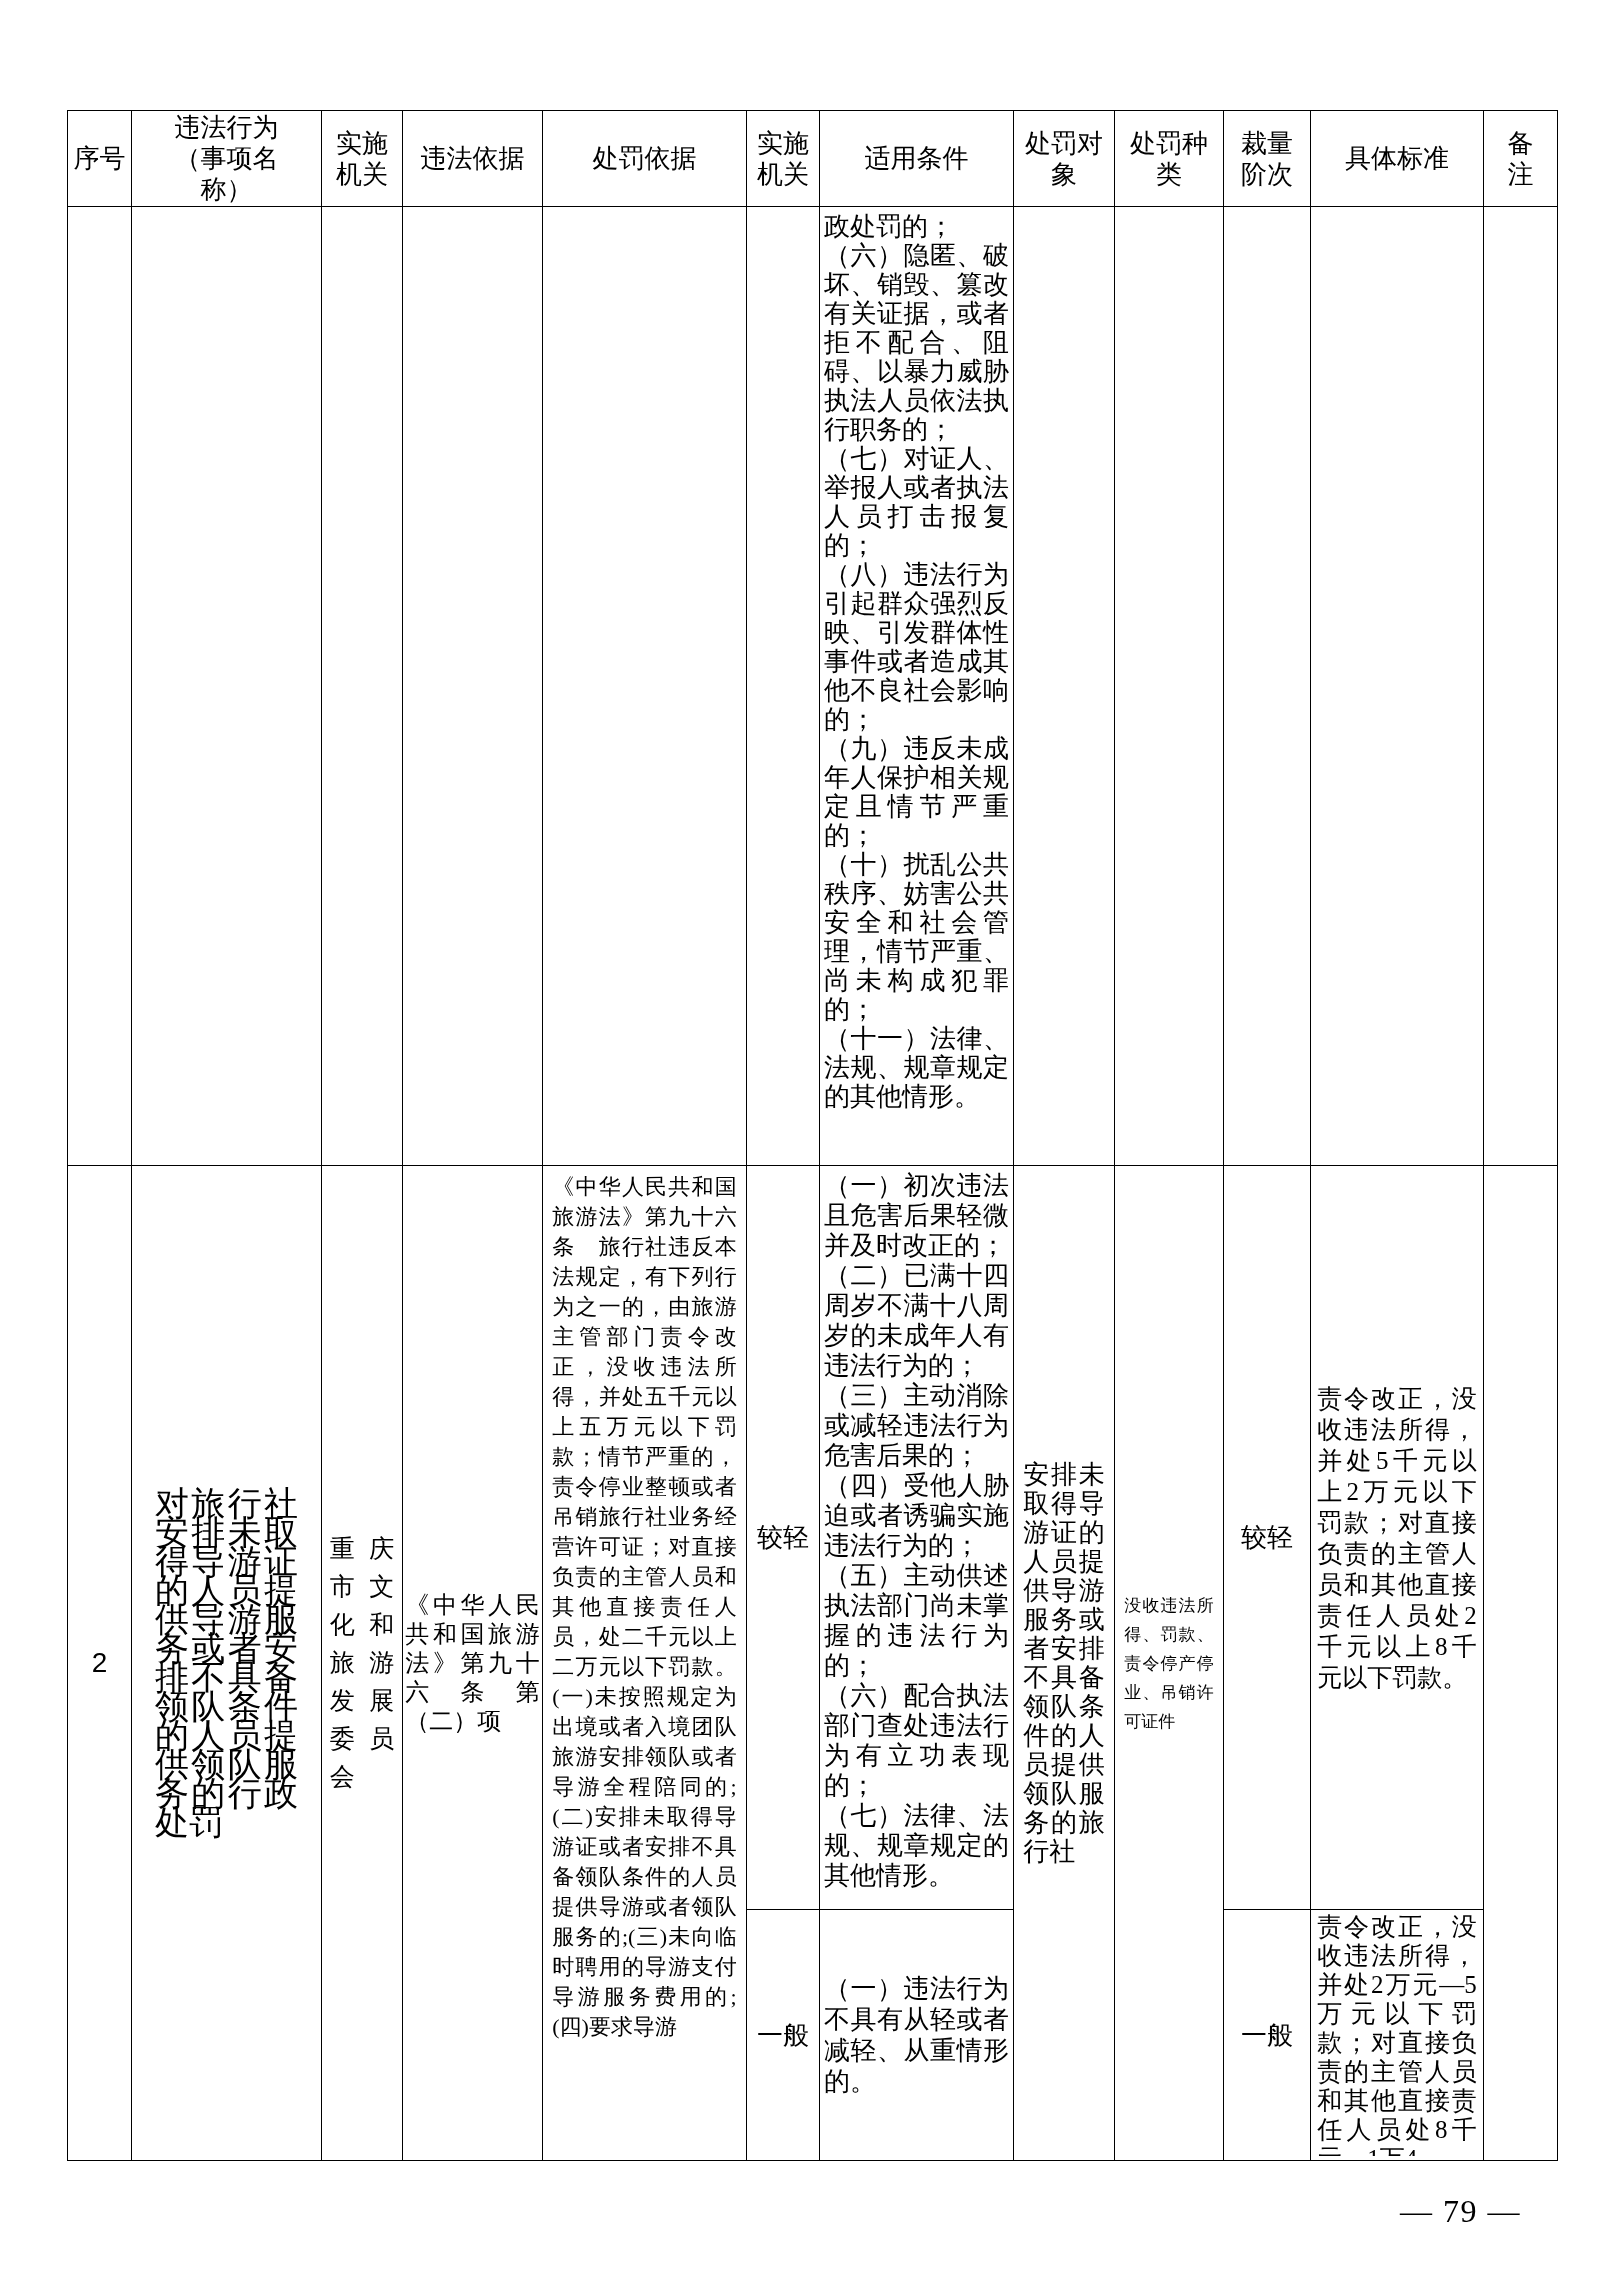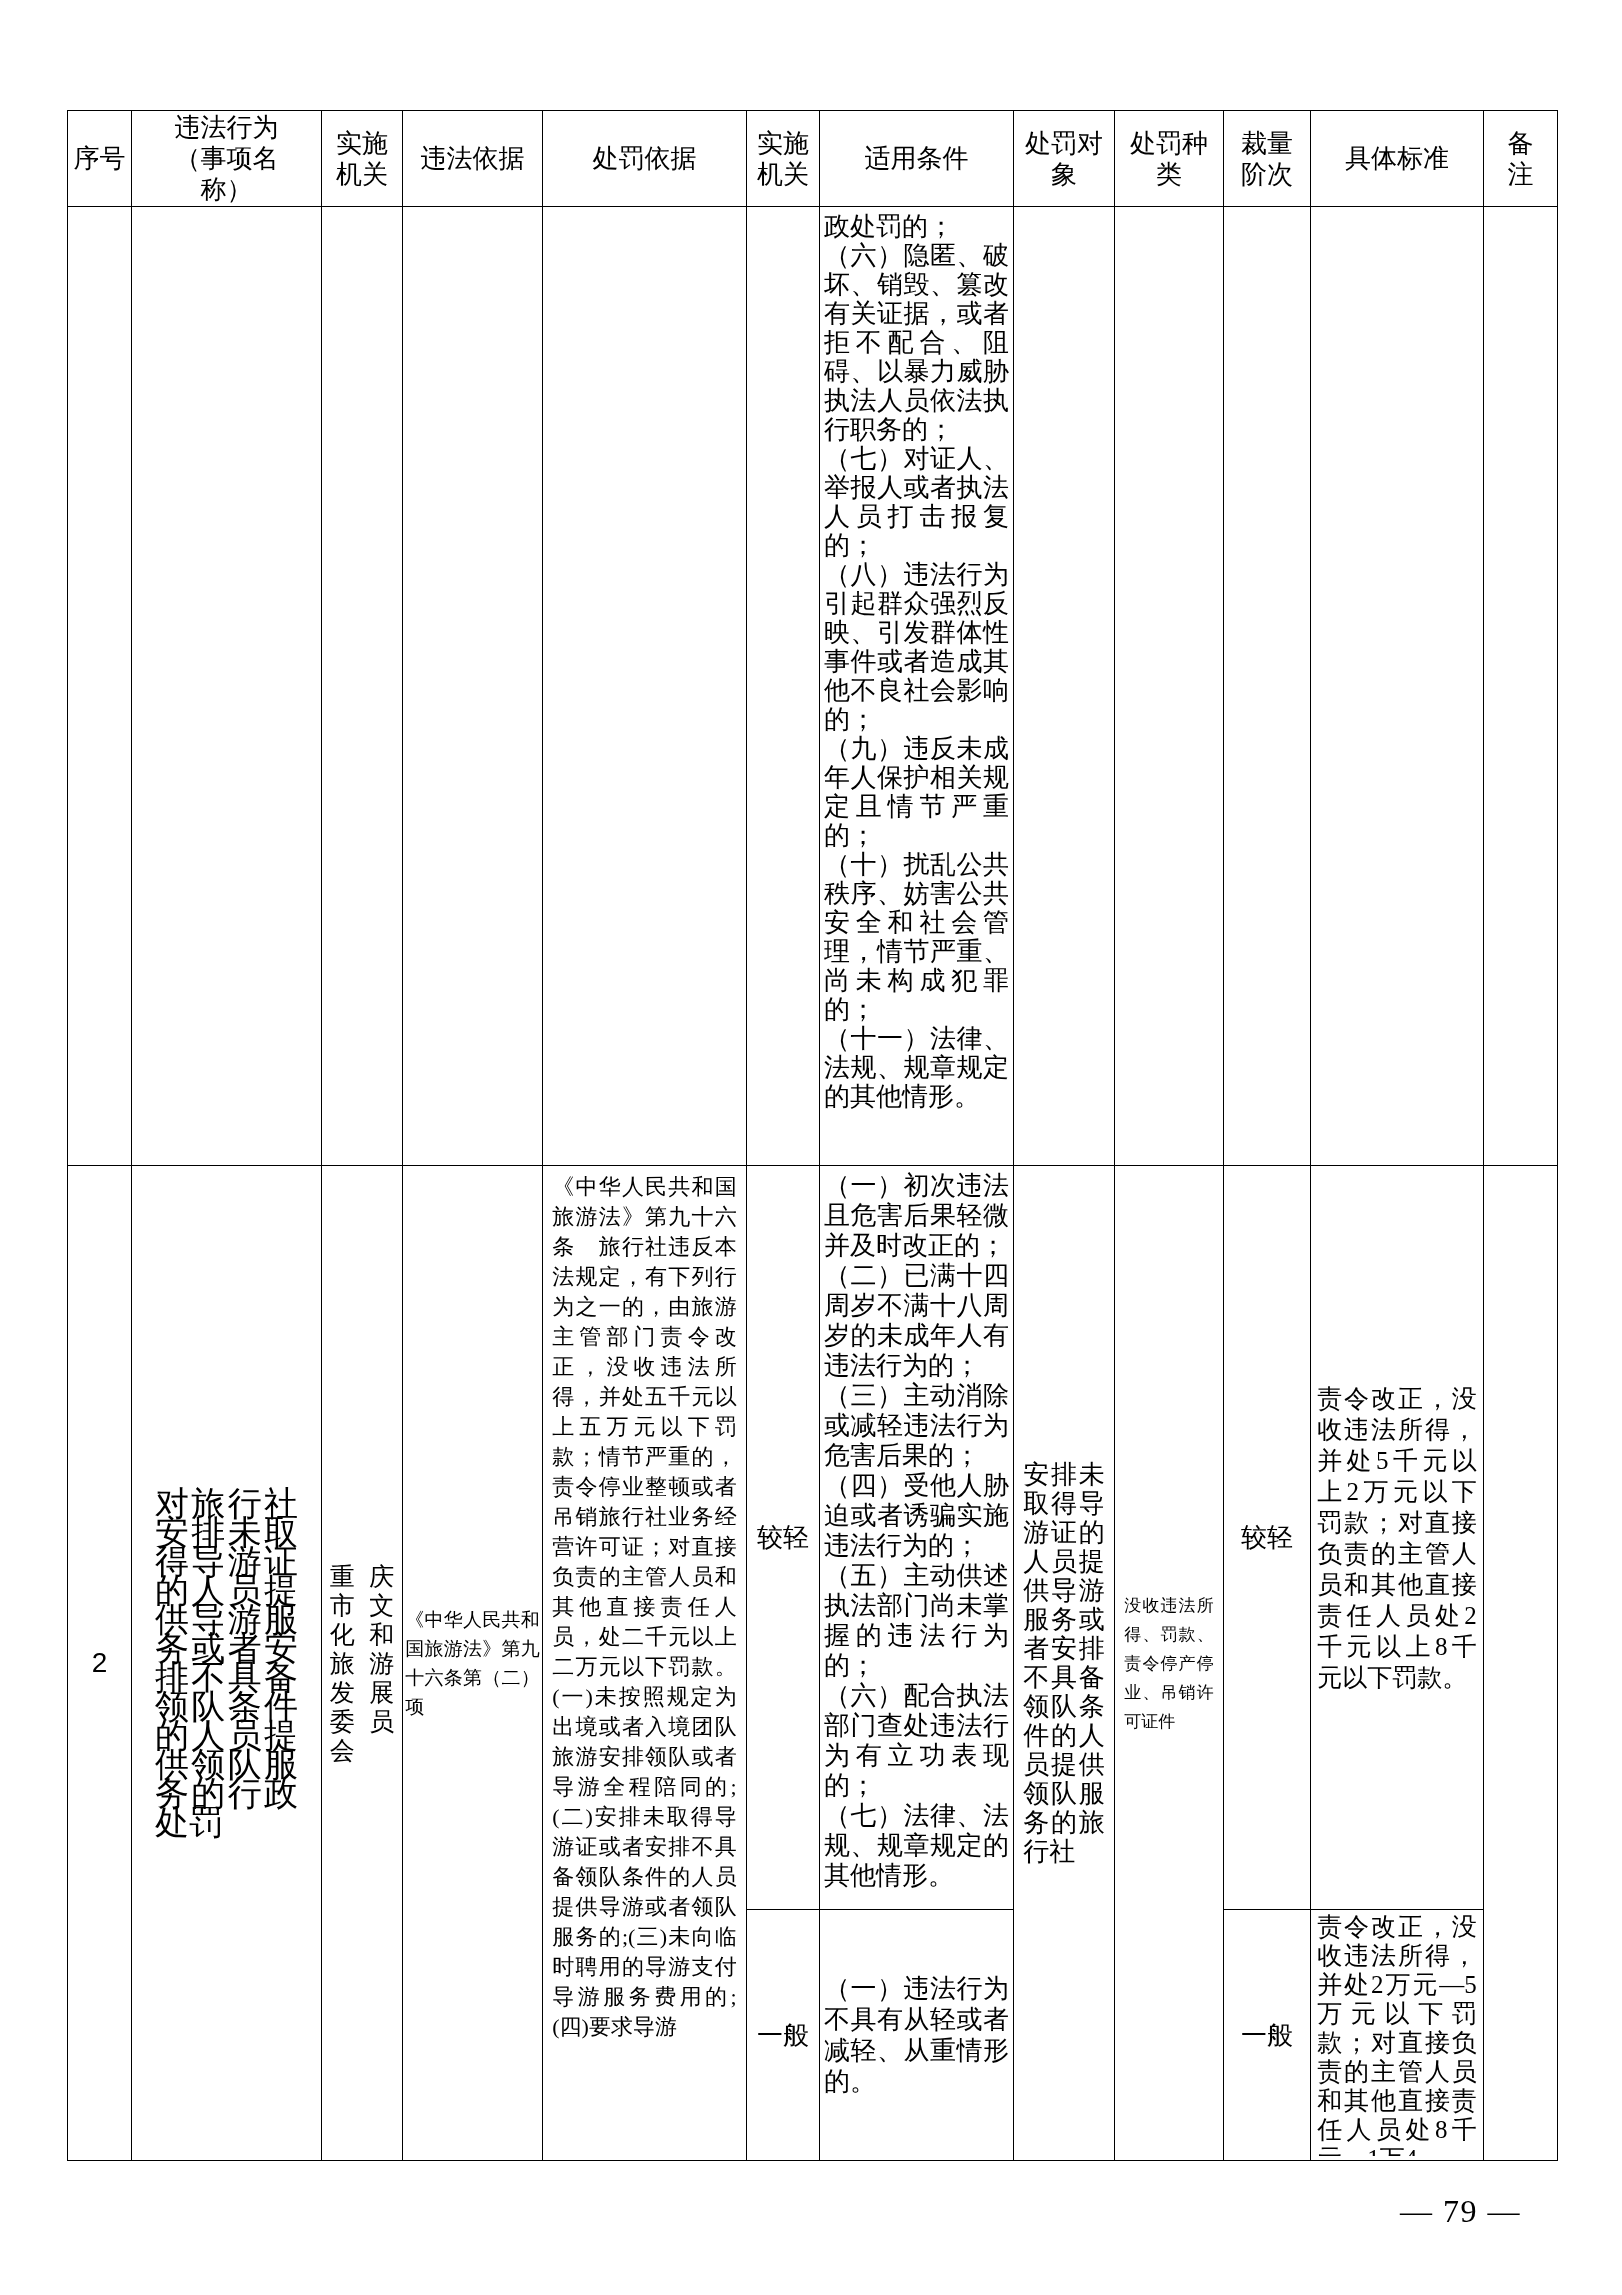--- a/index.html
+++ b/index.html
@@ -24,22 +24,22 @@
   }
   th.hd-weifa-xingwei{padding:0 23px;}
   th.hd-shishi{padding:0 7.7px;}
   th.hd-cailiang{padding:0 6.2px;}
   th.hd-beizhu{padding:0 10.8px;}
   td.vtop{vertical-align:top;}
   .para{text-align:justify;white-space:pre-line;}
   .clipbox{overflow:hidden;}
   td.c-xuhao{text-align:center;font-size:28px;font-family:"Liberation Sans","DejaVu Sans",sans-serif;}
   td.c-weifa-xingwei{padding:0 23px;font-size:34px;line-height:29px;}
-  td.c-shishi{padding:0 7.7px;font-size:25px;line-height:29px;}
-  td.c-weifa-yiju{padding:0 2.3px;font-size:19px;line-height:29px;text-align:justify;}
+  td.c-shishi{padding:0 7.7px;font-size:25px;line-height:38px;}
+  td.c-weifa-yiju{padding:0 2.3px;font-size:24px;line-height:29px;text-align:justify;}
   td.c-chufa-yiju{padding:6.2px 9.3px;font-size:22px;line-height:30px;}
   td.c-qingjie{text-align:center;font-size:26px;}
   td.c-shiyong{padding:4.6px 3.9px;font-size:26px;}
   td.c-shiyong .row1box{line-height:29px;height:949px;}
   td.c-shiyong .row2box{line-height:30px;height:734px;}
   td.c-duixiang{padding:0 9.3px;font-size:26px;line-height:29px;}
   td.c-zhonglei{padding:0 9.3px;font-size:17px;line-height:29px;}
   td.c-cailiang{text-align:center;font-size:26px;}
   td.c-juti{padding:4.6px 6.2px;font-size:25px;line-height:31px;}
   td.c-juti-b{padding:1.5px 6.2px;font-size:25px;}

